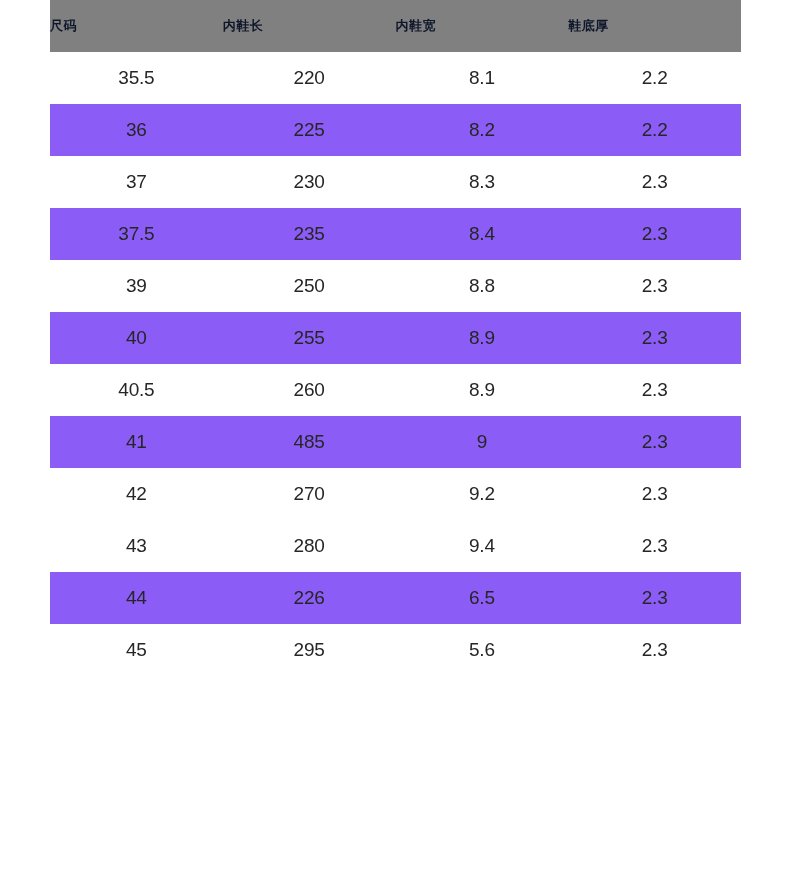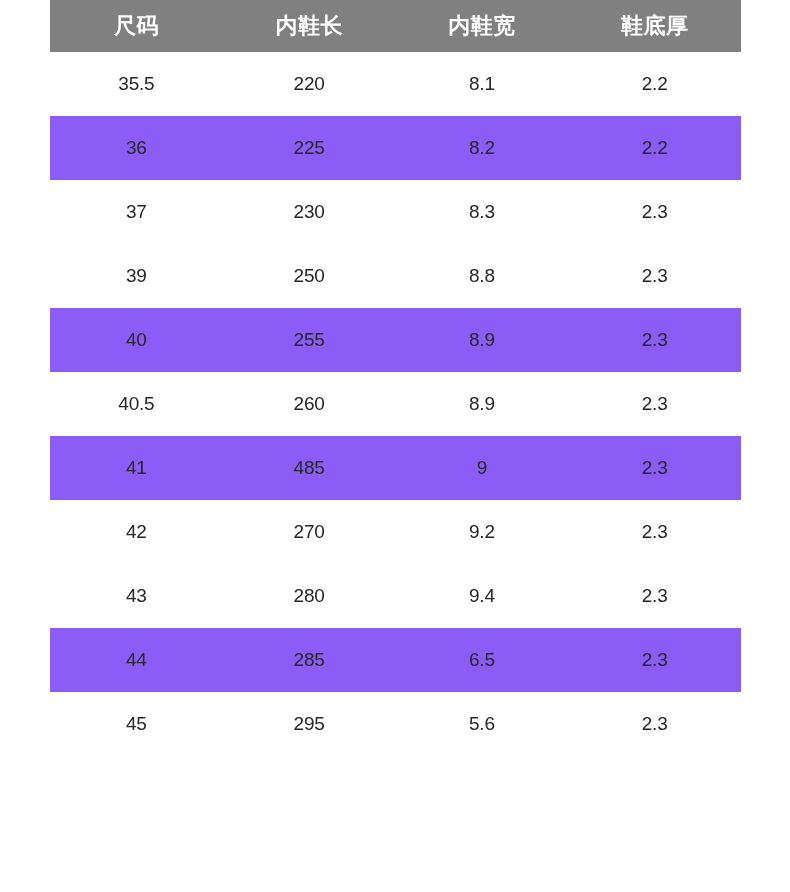--- a/index.html
+++ b/index.html
@@ -37,32 +37,32 @@
     table-layout: fixed;
   }
 
   table.size-table col {
     width: 172.75px;
   }
 
   table.size-table thead th {
     height: 52px;
     background: #808080;
-    color: #ffffff;
-    font-size: 22px;
+    color: #0f172a;
+    font-size: 13px;
     font-weight: bold;
-    text-align: center;
+    text-align: left;
     vertical-align: middle;
     letter-spacing: 0.5px;
     padding: 0;
     border: none;
   }
 
   table.size-table tbody td {
-    height: 64px;
+    height: 52px;
     font-size: 19px;
     font-weight: normal;
     color: #262626;
     text-align: center;
     vertical-align: middle;
     padding: 0;
     border: none;
     font-stretch: condensed;
     letter-spacing: -0.2px;
   }
@@ -117,20 +117,26 @@
             <td>225</td>
             <td>8.2</td>
             <td>2.2</td>
           </tr>
           <tr class="row-odd">
             <td>37</td>
             <td>230</td>
             <td>8.3</td>
             <td>2.3</td>
           </tr>
+          <tr class="row-even">
+            <td>37.5</td>
+            <td>235</td>
+            <td>8.4</td>
+            <td>2.3</td>
+          </tr>
           <tr class="row-odd">
             <td>39</td>
             <td>250</td>
             <td>8.8</td>
             <td>2.3</td>
           </tr>
           <tr class="row-even">
             <td>40</td>
             <td>255</td>
             <td>8.9</td>
@@ -155,21 +161,21 @@
             <td>2.3</td>
           </tr>
           <tr class="row-odd">
             <td>43</td>
             <td>280</td>
             <td>9.4</td>
             <td>2.3</td>
           </tr>
           <tr class="row-even">
             <td>44</td>
-            <td>285</td>
+            <td>226</td>
             <td>6.5</td>
             <td>2.3</td>
           </tr>
           <tr class="row-odd">
             <td>45</td>
             <td>295</td>
             <td>5.6</td>
             <td>2.3</td>
           </tr>
         </tbody>

